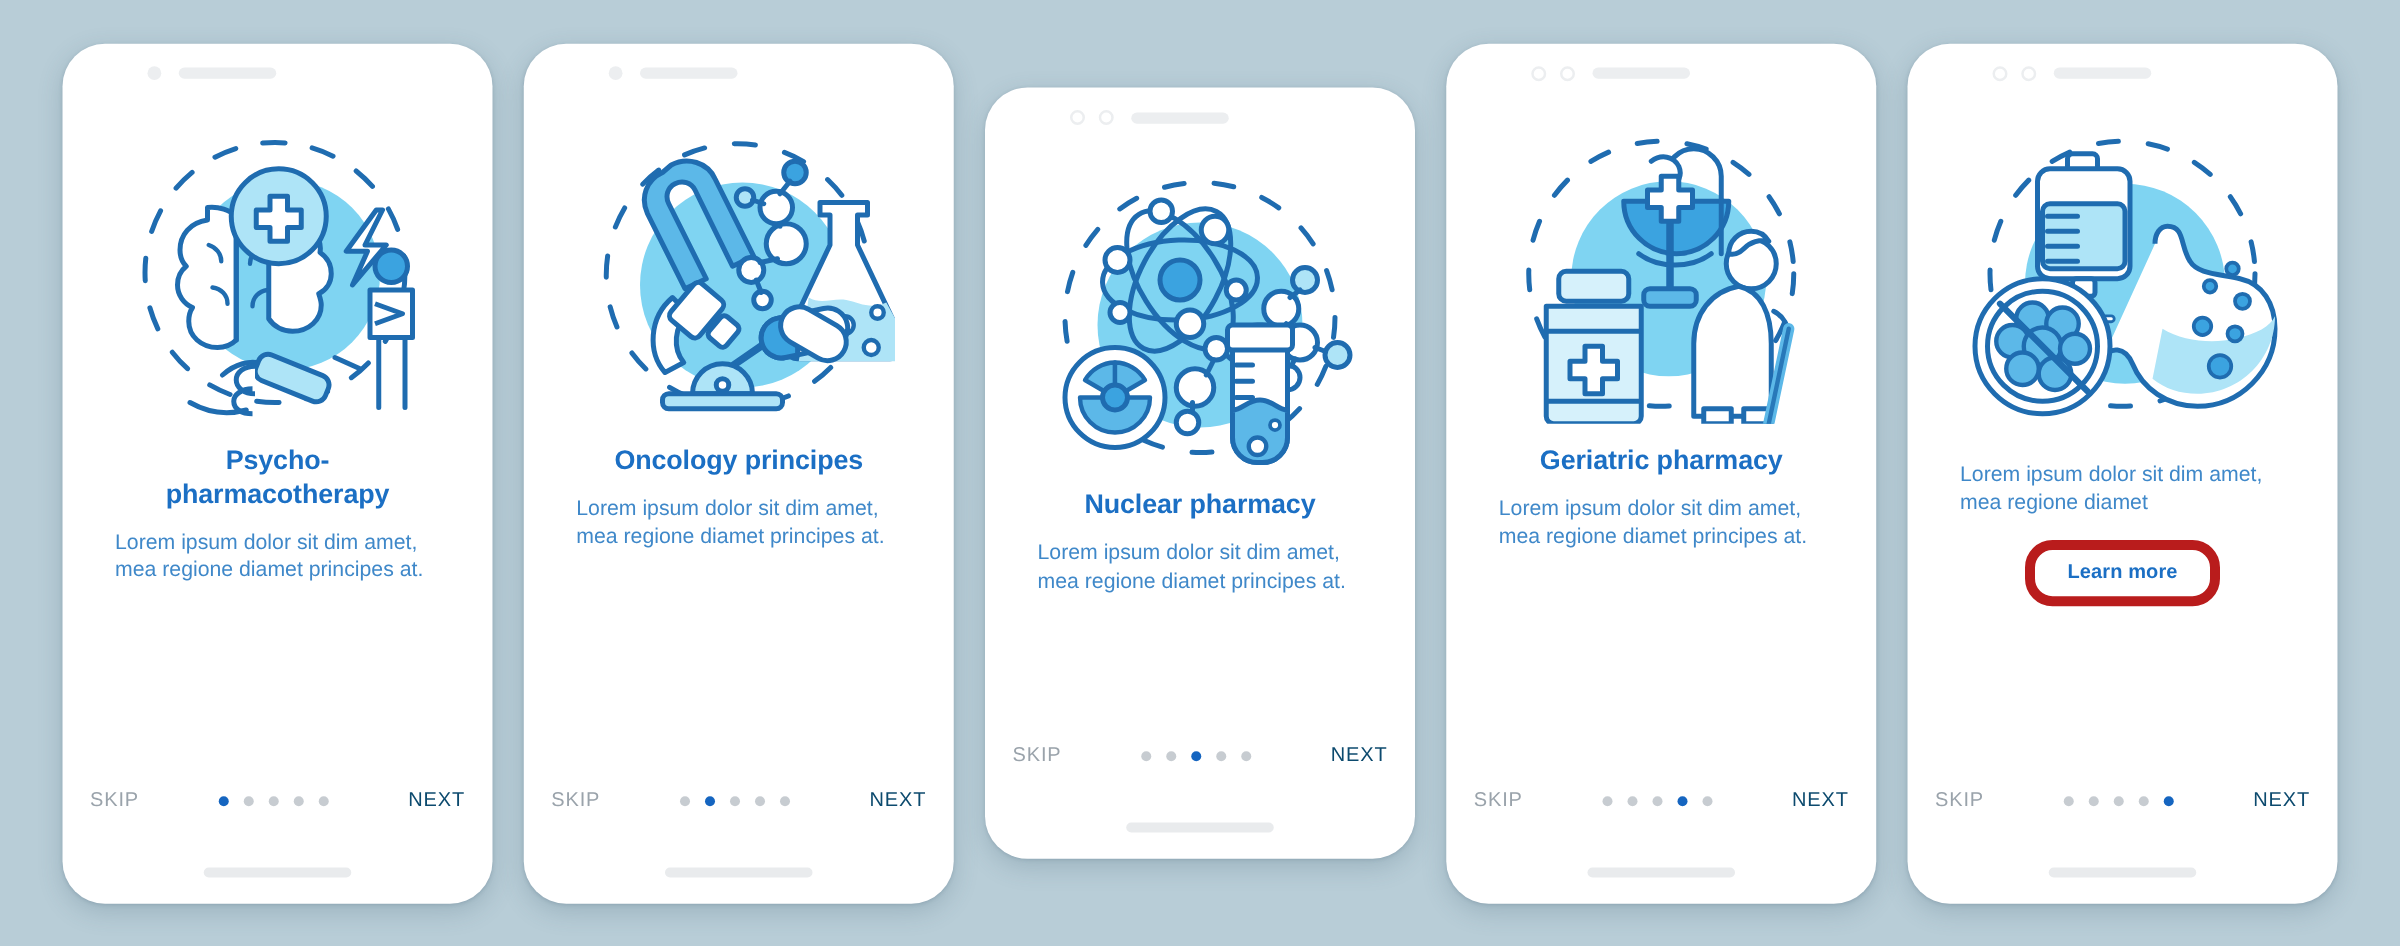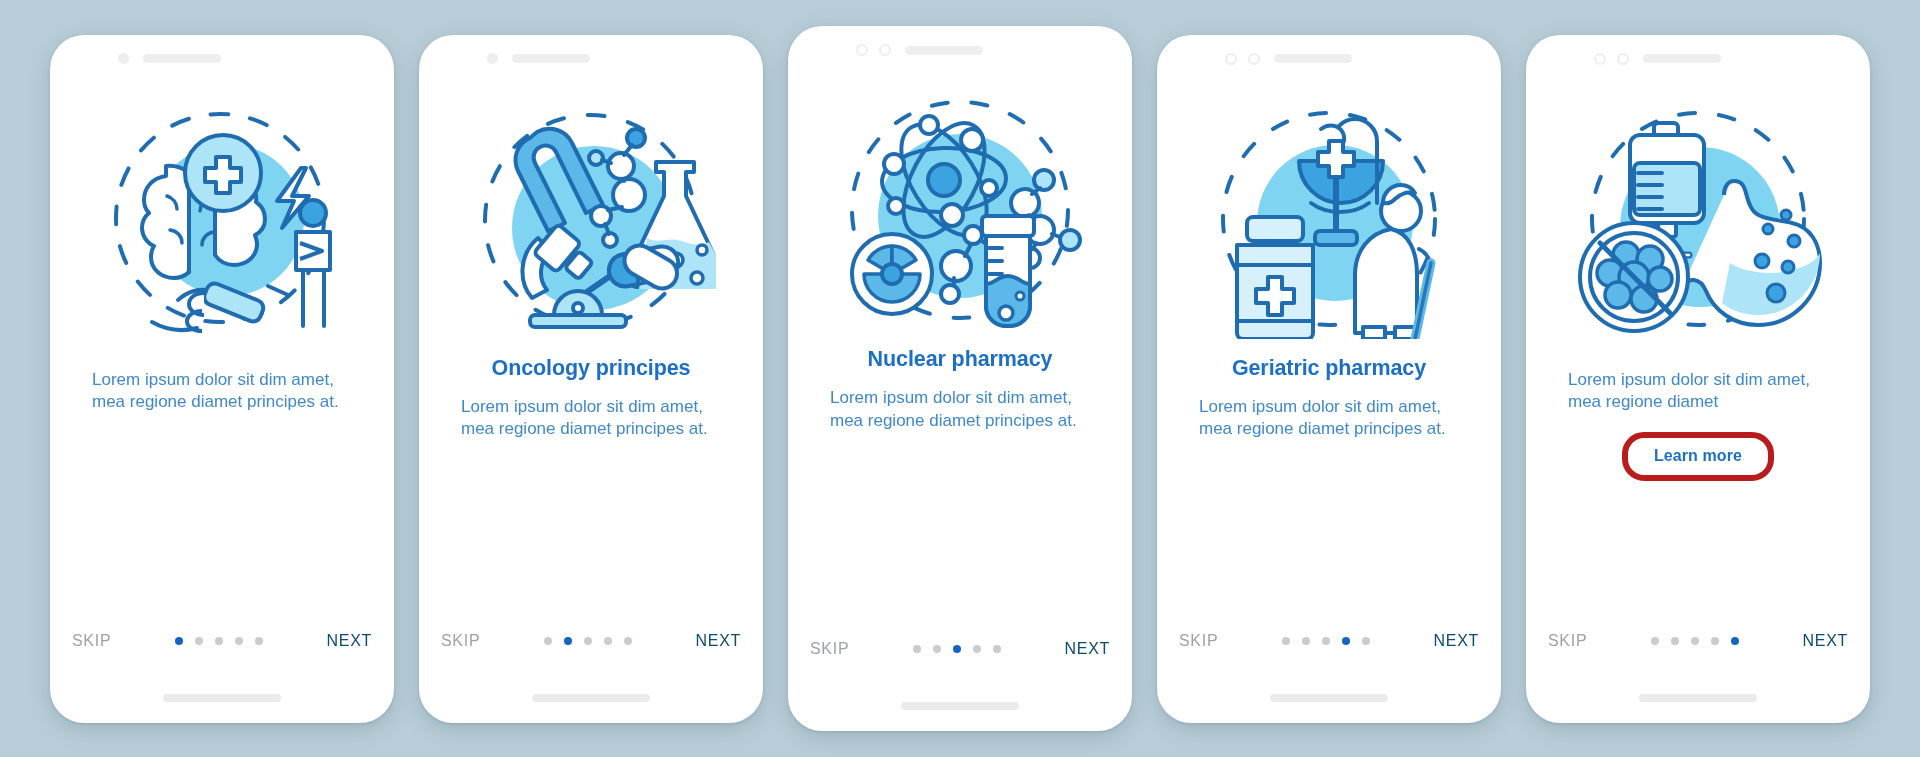--- a/index.html
+++ b/index.html
@@ -108,21 +108,21 @@
     margin-top: 14px;
     font-size: 17px;
     line-height: 1.34;
     color: #3f88c9;
     text-align: left;
     max-width: 260px;
   }
 
   .learn-more {
     margin-top: 18px;
-    border: 6px solid #b91c1c;
+    border: 8px solid #b91c1c;
     color: #1b6fc4;
     background: transparent;
     border-radius: 22px;
     font-size: 16px;
     font-weight: bold;
     font-family: "Liberation Sans", sans-serif;
     padding: 9px 26px 10px;
     cursor: pointer;
     letter-spacing: .1px;
   }
@@ -173,21 +173,21 @@
     justify-content: center;
   }
   .home-bar {
     width: 118px;
     height: 8px;
     border-radius: 5px;
     background: #e9ebed;
   }
 
   
-  .phone.v-tall { height: 705px; }
+  .phone.v-tall { height: 617px; }
   .phone.v-short { height: 688px; }
 </style>
 </head>
 <body>
 
 <div class="screens-row">
 
   <div class="phone v-short">
     <div class="status-bar">
       <span class="cam-dot"></span>
@@ -216,20 +216,21 @@
 
         <path d="M86 200c10-9 22-12 32-9" stroke="#1f6cb0" stroke-width="4" stroke-linecap="round" fill="none"></path>
         <rect x="118" y="181" width="60" height="22" rx="8" transform="rotate(22 118 181)" fill="#aee4f7" stroke="#1f6cb0" stroke-width="4"></rect>
         <path d="M112 193c-9 0-15 5-15 11s6 11 15 11M110 211c-9 0-15 5-15 10 0 6 6 10 15 10" stroke="#1f6cb0" stroke-width="4" fill="#fff" stroke-linejoin="round"></path>
         <path d="M60 222c14 8 30 10 45 6" stroke="#1f6cb0" stroke-width="4" stroke-linecap="round" fill="none"></path>
         <path d="M176 186l20 9" stroke="#1f6cb0" stroke-width="4" stroke-linecap="round"></path>
       </svg>
     </div>
 
     <div class="text-block">
+      <div class="card-title"><span>Psycho-</span><br><span>pharmacotherapy</span></div>
       <div class="card-desc">Lorem ipsum dolor sit dim amet, mea regione diamet principes at.</div>
     </div>
 
     <div class="nav-row">
       <span class="nav-skip">SKIP</span>
       <span class="dots">
         <span class="dot active"></span>
         <span class="dot"></span>
         <span class="dot"></span>
         <span class="dot"></span>

